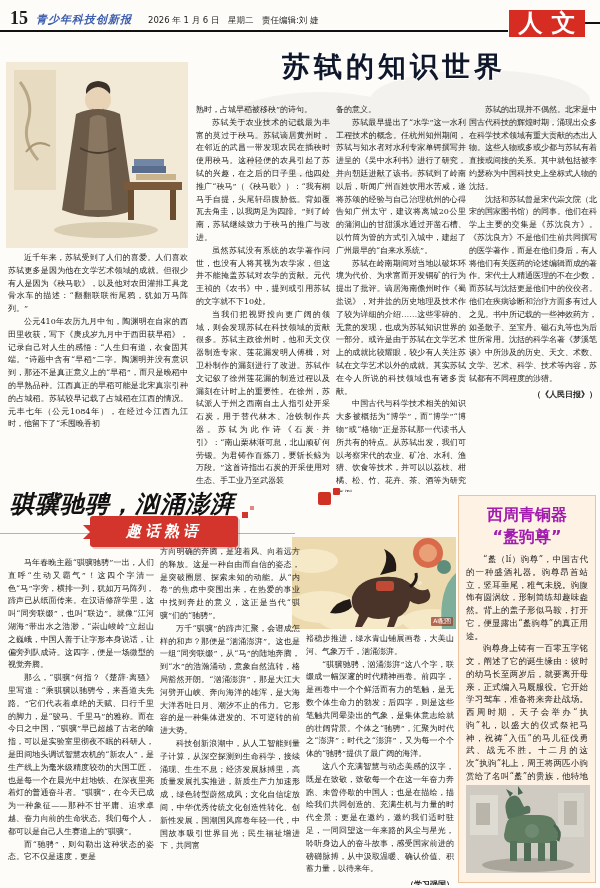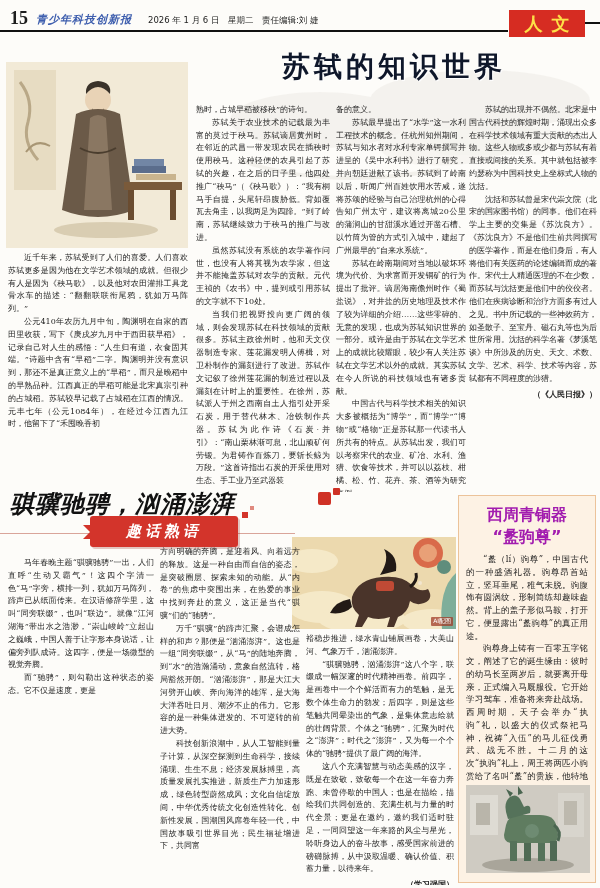--- a/index.html
+++ b/index.html
@@ -9,21 +9,21 @@
     font-family:"DejaVu Serif","Liberation Serif",serif; color:#1d1d1d;
   }
   
   .hdr { position:absolute; left:0; top:0; width:600px; height:38px; }
   .hdr-rule { position:absolute; left:0; top:30px; width:508px; height:2px; background:#111; }
   .hdr-rule-r { position:absolute; left:584px; top:22px; width:16px; height:2px; background:#111; }
   .pageno { position:absolute; left:10px; top:8px; font-size:18px; font-weight:bold; font-family:Liberation Serif, serif; }
   .masthead { position:absolute; left:36px; top:12px; font-size:11px; font-weight:bold; font-style:italic; color:#3f5fae; letter-spacing:1px; }
   .dateline { position:absolute; left:148px; top:15px; font-size:8.5px; color:#222; font-family:"DejaVu Sans",sans-serif; }
   .section-box { position:absolute; left:509px; top:10px; width:76px; height:27px; background:#d62c22;
-    color:#fde047; font-weight:bold; font-size:18px; letter-spacing:9px; text-align:center; line-height:27px;
+    color:#ffffff; font-weight:bold; font-size:24px; letter-spacing:9px; text-align:center; line-height:27px;
     padding-left:9px; font-family:"DejaVu Sans",sans-serif; }
   
   .t1-deco { position:absolute; left:200px; top:40px; width:398px; height:200px; opacity:.5; pointer-events:none; }
   .title1 { position:absolute; left:198px; top:48px; width:392px; text-align:center;
     font-size:28px; font-weight:bold; color:#0f172a; letter-spacing:4px;
     text-shadow:0 0 3px #fff, 1px 1px 0 #fff; font-family:"DejaVu Sans",sans-serif; }
   .portrait { position:absolute; left:6px; top:62px; width:182px; height:186px; }
   .col { position:absolute; text-align:justify; line-height:1.6; }
   .col p { text-indent:2em; margin:0; }
   .col p.lead { text-indent:0; }
@@ -159,20 +159,21 @@
     <path d="M58 62 q-14 2 -20 14 q14 2 22 -6z" fill="#221a16"></path>
     <path d="M118 50 q8 -6 6 -14" stroke="#221a16" stroke-width="3" fill="none"></path>
     <rect x="84" y="44" width="18" height="10" rx="3" fill="#c04a35"></rect>
     <circle cx="128" cy="46" r="2" fill="#f2e6cf"></circle>
   </svg>
   <span class="horse-cap">AI配图</span>
 </div>
 
 <div class="col a2 a2c1">
     <p>马年春晚主题“骐骥驰骋”一出，人们直呼“生动又霸气”！这四个字清一色“马”字旁，横排一列，犹如万马阵列，蹄声已从纸面传来。在汉语修辞学里，这叫“同旁联缀”，也叫“联边”。就像“江河湖海”带出水之浩渺，“崇山峻岭”立起山之巍峨，中国人善于让字形本身说话，让偏旁列队成诗。这四字，便是一场微型的视觉奔腾。</p>
+    <p>那么，“骐骥”何指？《楚辞·离骚》里写道：“乘骐骥以驰骋兮，来吾道夫先路。”它们代表着卓绝的天赋、日行千里的脚力，是“骏马、千里马”的雅称。而在今日之中国，“骐骥”早已超越了古老的喻指，可以是实验室里彻夜不眠的科研人，是田间地头调试智慧农机的“新农人”，是生产线上为毫米级精度较劲的大国工匠，也是每一个在晨光中赶地铁、在深夜里亮着灯的普通奋斗者。“骐骥”，在今天已成为一种象征——那种不甘平庸、追求卓越、奋力向前的生命状态。我们每个人，都可以是自己人生赛道上的“骐骥”。</p>
     <p>而“驰骋”，则勾勒出这种状态的姿态。它不仅是速度，更是</p>
   </div>
 <div class="col a2 a2c2">
     <p class="lead">方向明确的奔腾，是迎着风、向着远方的释放。这是一种自由而自信的姿态，是突破圈层、探索未知的动能。从“内卷”的焦虑中突围出来，在热爱的事业中找到奔赴的意义，这正是当代“骐骥”们的“驰骋”。</p>
     <p>万千“骐骥”的蹄声汇聚，会谱成怎样的和声？那便是“汹涌澎湃”。这也是一组“同旁联缀”，从“马”的陆地奔腾，到“水”的浩瀚涌动，意象自然流转，格局豁然开朗。“汹涌澎湃”，那是大江大河劈开山峡、奔向海洋的雄浑，是大海大洋吞吐日月、潮汐不止的伟力。它形容的是一种集体迸发的、不可逆转的前进大势。</p>
     <p>科技创新浪潮中，从人工智能到量子计算，从深空探测到生命科学，接续涌现、生生不息；经济发展脉搏里，高质量发展扎实推进，新质生产力加速形成，绿色转型蔚然成风；文化自信绽放间，中华优秀传统文化创造性转化、创新性发展，国潮国风席卷年轻一代，中国故事吸引世界目光；民生福祉增进下，共同富</p>
   </div>
 <div class="col a2 a2c3">
     <p class="lead">裕稳步推进，绿水青山铺展画卷，大美山河、气象万千，汹涌澎湃。</p>
     <p>“骐骥驰骋，汹涌澎湃”这八个字，联缀成一幅深邃的时代精神画卷。前四字，是画卷中一个个鲜活而有力的笔触，是无数个体生命力的勃发；后四字，则是这些笔触共同晕染出的气象，是集体意志绘就的壮阔背景。个体之“驰骋”，汇聚为时代之“澎湃”；时代之“澎湃”，又为每一个个体的“驰骋”提供了最广阔的海洋。</p>

